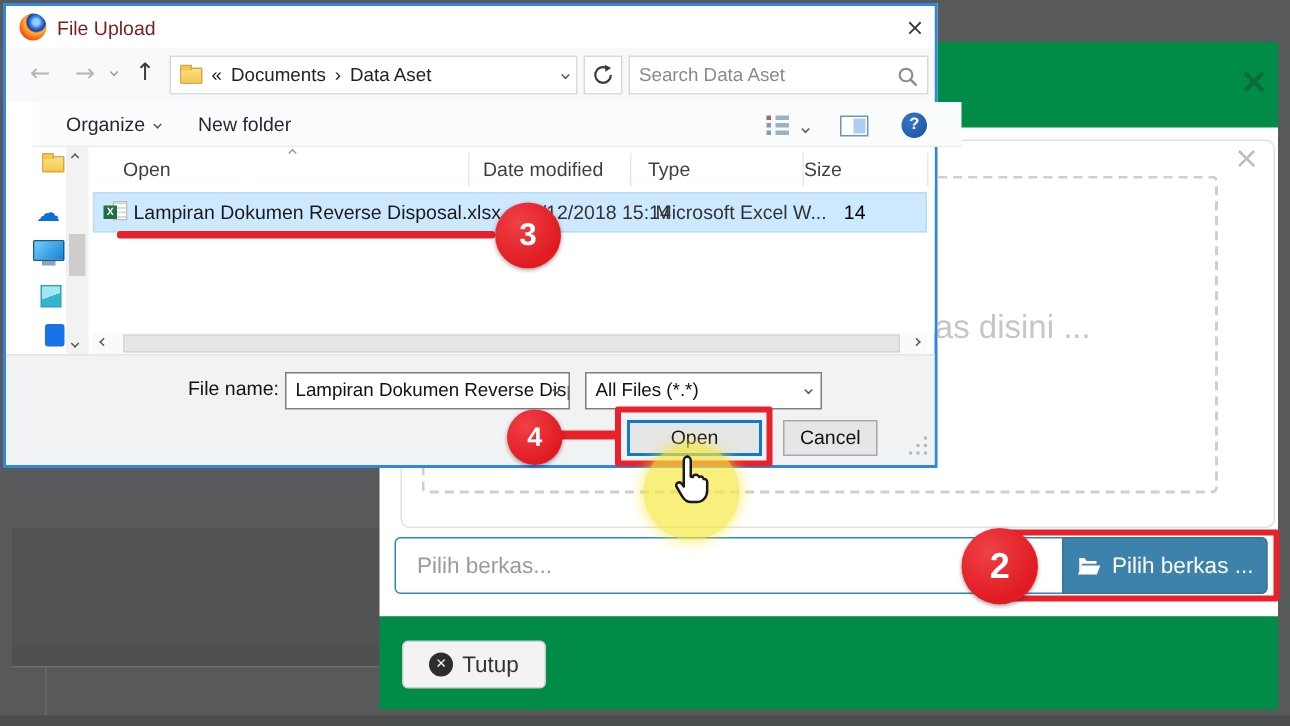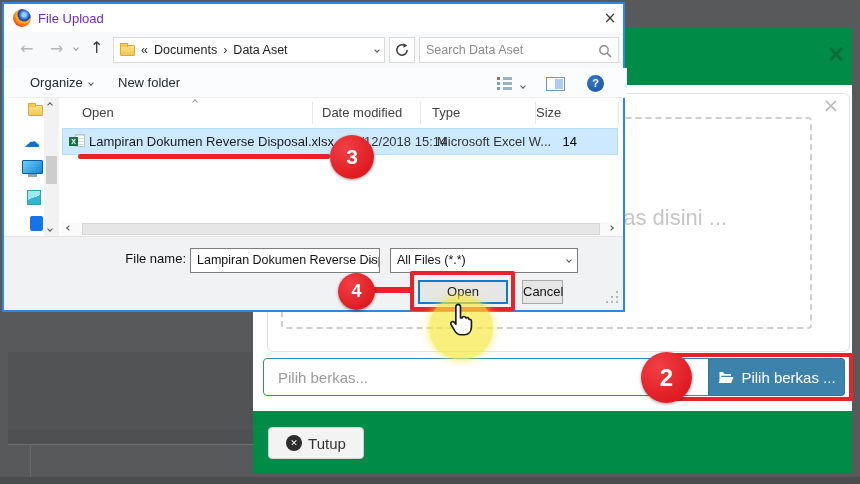--- a/index.html
+++ b/index.html
@@ -44,40 +44,40 @@
                   border-radius:4px; z-index:3; display:flex; align-items:center; justify-content:center;
                   gap:6px; font-size:15px; color:#333; }
   .tutup-ico { width:16px; height:16px; background:#2d2d2d; border-radius:50%; color:#f3f3f3;
                font-size:9px; font-weight:bold; text-align:center; line-height:16px; }
 
   
   .dialog { left:2px; top:2px; width:623px; height:310px; background:#fff; border:2px solid #2e87e3; z-index:4; }
   .dlg-title { left:0; top:0; width:619px; height:28px; background:#fff; }
   .ff-logo { left:9px; top:5px; width:18px; height:18px; border-radius:50%;
              background:radial-gradient(circle at 62% 32%, #8fd0ff 0 12%, #3a7de0 24%, #1b3e9e 36%, #ffb32e 44%, #ff7a1a 60%, #f0490f 76%, #c2320c 100%); }
-  .dlg-title-text { left:34px; top:7px; font-size:13px; color:#6d28d9; }
+  .dlg-title-text { left:34px; top:7px; font-size:13px; color:#7f1d1d; }
   .dlg-close { left:597px; top:5px; width:18px; height:18px; font-size:15px; color:#3a3a3a; text-align:center; line-height:18px; }
 
   .dlg-nav { left:0; top:28px; width:619px; height:36px; background:#f8f9fa; }
   .nav-back { left:16px; top:9px; font-size:16px; color:#b5b5b5; }
   .nav-fwd  { left:46px; top:9px; font-size:16px; color:#b5b5b5; }
   .nav-chv  { left:70px; top:14px; }
   .nav-up   { left:86px; top:8px; font-size:16px; color:#3a3a3a; }
   .addr-bar { left:109px; top:5px; width:272px; height:26px; background:#fff; border:1px solid #d9d9d9;
               display:flex; align-items:center; gap:6px; padding:0 6px; font-size:12.5px; color:#222; }
   .addr-drop { position:absolute; right:5px; top:10px; }
   .refresh-btn { left:385px; top:5px; width:26px; height:26px; background:#fff; border:1px solid #d9d9d9;
                  display:flex; align-items:center; justify-content:center; }
   .search-box { left:415px; top:5px; width:200px; height:26px; background:#fff; border:1px solid #d9d9d9; }
   .search-input { position:absolute; left:6px; top:1px; width:170px; height:22px; border:none; outline:none;
                   font-size:12.5px; color:#0369a1; font-family:"Liberation Sans",sans-serif; }
   .search-input::placeholder { color:#8a8a8a; }
   .search-mag { position:absolute; right:6px; top:6px; }
 
-  .dlg-toolbar { left:4px; top:64px; width:619px; height:30px; background:#fbfcfd; border-bottom:1px solid #ececec; }
+  .dlg-toolbar { left:18px; top:64px; width:619px; height:30px; background:#fbfcfd; border-bottom:1px solid #ececec; }
   .org-btn { left:22px; top:7px; font-size:13px; color:#24292f; display:flex; align-items:center; gap:6px; }
   .nf-btn  { left:110px; top:7px; font-size:13px; color:#24292f; }
   .view-ico { left:489px; top:9px; width:16px; height:13px; }
   .dt-sq { position:absolute; left:0; top:0; width:3px; height:3px; background:#b06558; box-shadow:0 5px 0 #7d9cbc, 0 10px 0 #7d9cbc; }
   .dt-ln { position:absolute; left:6px; top:0; width:9px; height:3px; background:#9ab2c8; box-shadow:0 5px 0 #9ab2c8, 0 10px 0 #9ab2c8; }
   .view-chv { left:513px; top:16px; }
   .pane-ico { left:538px; top:9px; width:19px; height:14px; border:1px solid #6b96c1; background:#fff; }
   .pane-ico i { position:absolute; right:1px; top:1px; width:8px; height:10px; background:#aecdf0; }
   .help-ico { left:579px; top:7px; width:17px; height:17px; border-radius:50%; color:#fff;
               background:radial-gradient(circle at 35% 30%, #3578c8, #1b4fa0); font-size:11px; font-weight:bold;
@@ -118,25 +118,25 @@
   .hscroll { left:58px; top:218px; width:556px; height:14px; background:#fafafa; }
   .hs-thumb { position:absolute; left:20px; right:18px; top:1px; height:12px; background:#e6e6e6; border:1px solid #d6d6d6; }
   .hs-l { position:absolute; left:5px; top:4px; }
   .hs-r { position:absolute; right:5px; top:4px; }
 
   .dlg-bottom { left:0; top:232px; width:619px; height:74px; background:#f1f2f4; border-top:1px solid #e4e4e4; }
   .fn-label { left:120px; top:247px; width:62px; font-size:13px; color:#111; text-align:right; }
   .combo { background:#fff; border:1px solid #7e7e7e; font-size:12.5px; color:#111; overflow:hidden;
            white-space:nowrap; padding:4px 18px 0 6px; }
   .combo1 { left:186px; top:244px; width:190px; height:25px; }
-  .combo2 { left:386px; top:244px; width:188px; height:25px; }
+  .combo2 { left:386px; top:244px; width:158px; height:25px; }
   .combo .chv { position:absolute; right:6px; top:9px; }
   .open-btn { left:414px; top:276px; width:90px; height:24px; background:#e6e6e6; border:2px solid #0f7ad1;
               font-size:13px; color:#111; text-align:center; line-height:20px; }
-  .cancel-btn { left:518px; top:276px; width:41px; height:24px; background:#e6e6e6; border:1px solid #a8a8a8;
+  .cancel-btn { left:518px; top:276px; width:63px; height:24px; background:#e6e6e6; border:1px solid #a8a8a8;
                 font-size:13px; color:#111; text-align:center; line-height:22px; }
   .grip { right:5px; bottom:7px; width:2px; height:2px; background:#b5b5b5;
           box-shadow:0 -5px #b5b5b5, 0 -10px #b5b5b5, -5px 0 #b5b5b5, -5px -5px #b5b5b5, -10px 0 #b5b5b5; }
 
   
   .chv { display:inline-block; width:6px; height:6px; border-right:1.5px solid #555; border-bottom:1.5px solid #555;
          transform:rotate(45deg); }
   .chv.up { transform:rotate(-135deg); }
   .chv.left { transform:rotate(135deg); }
   .chv.right { transform:rotate(-45deg); }

